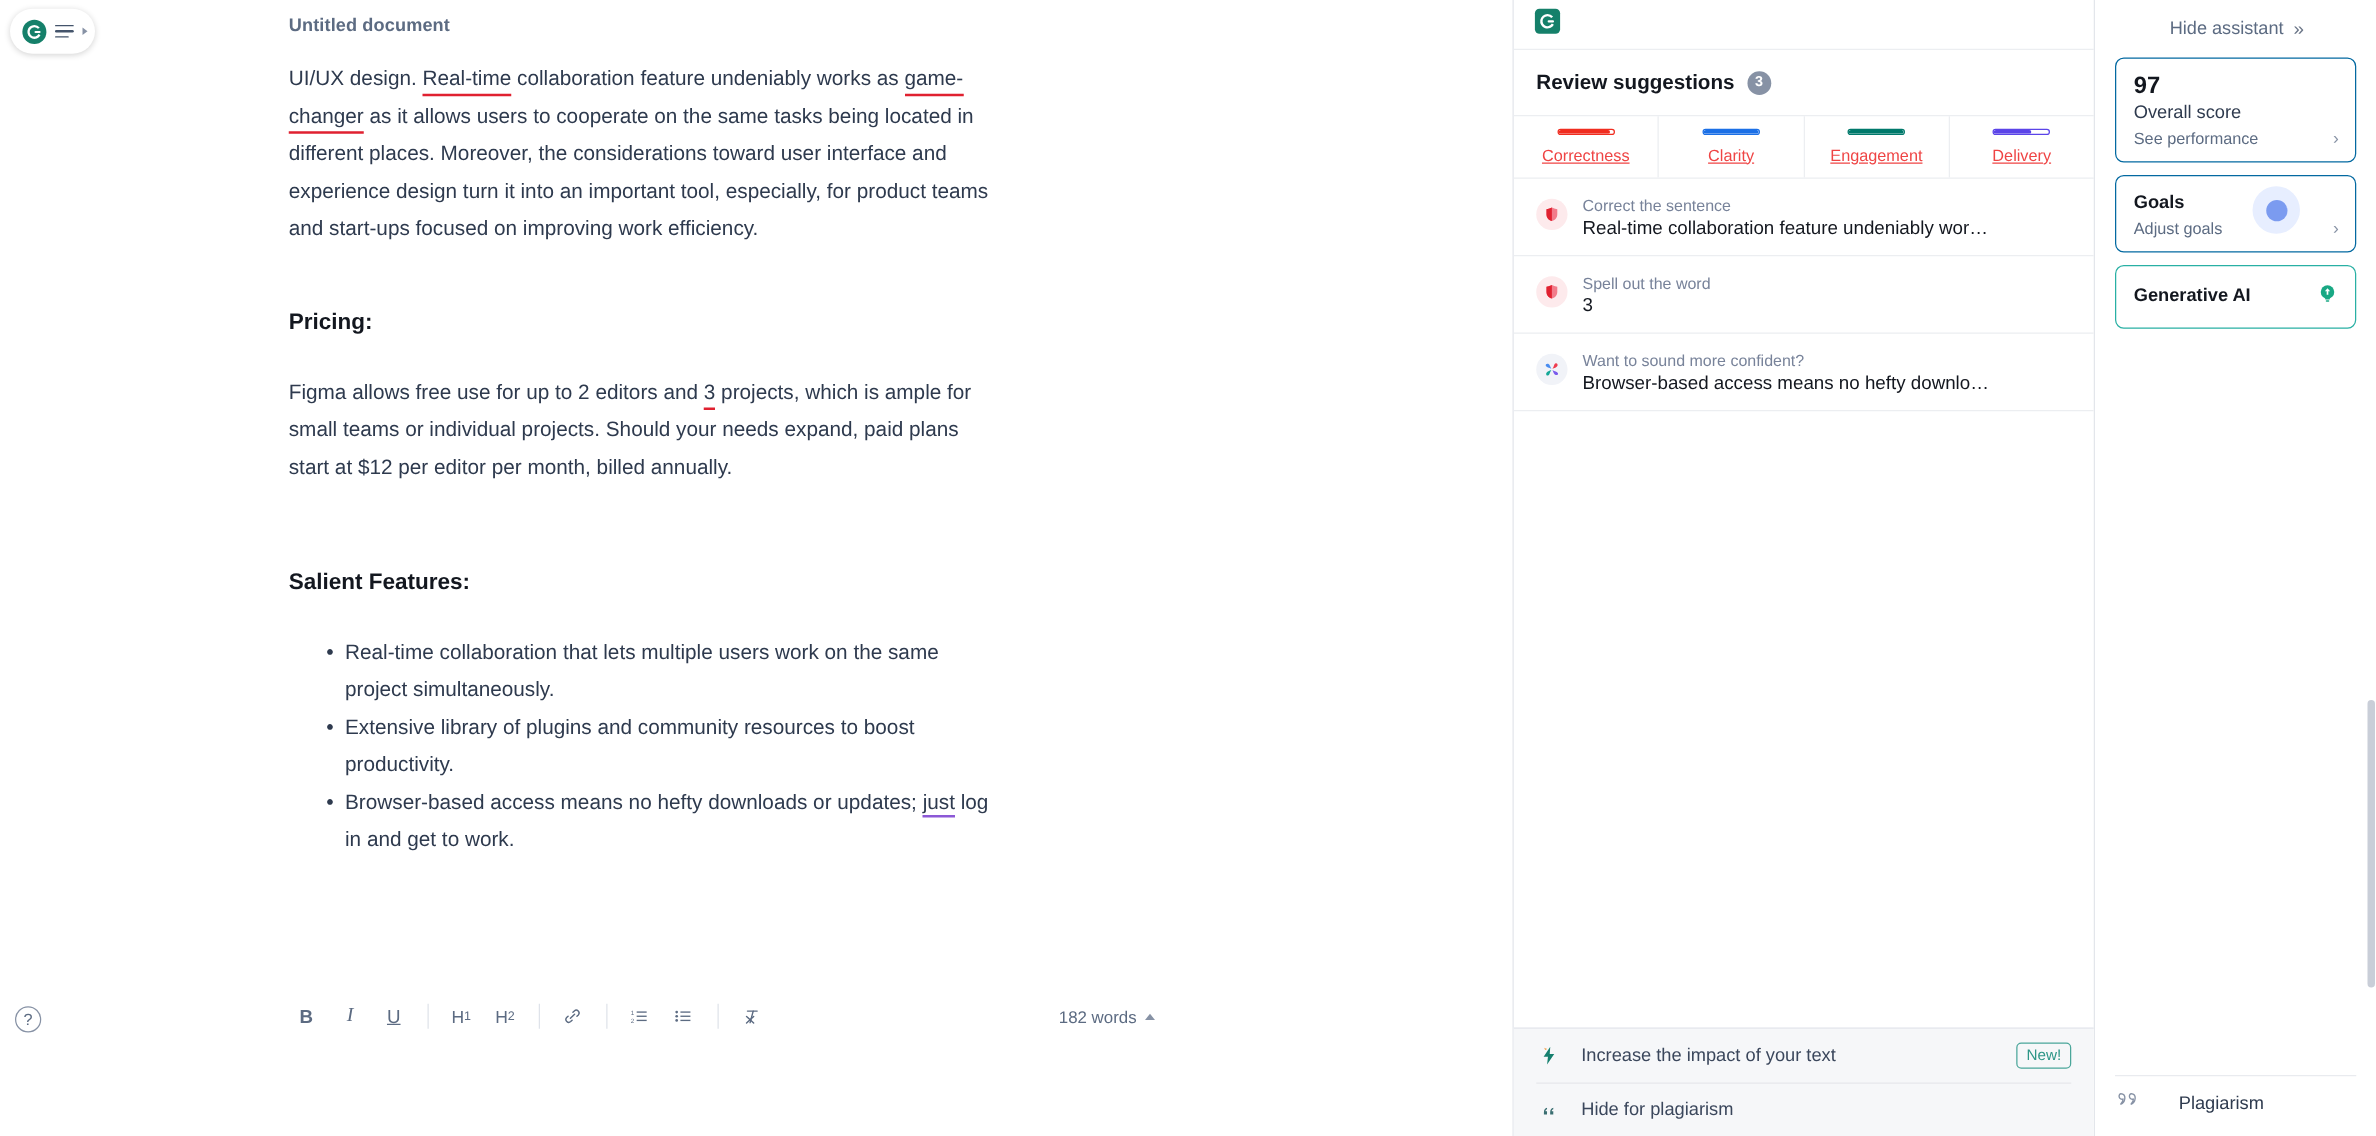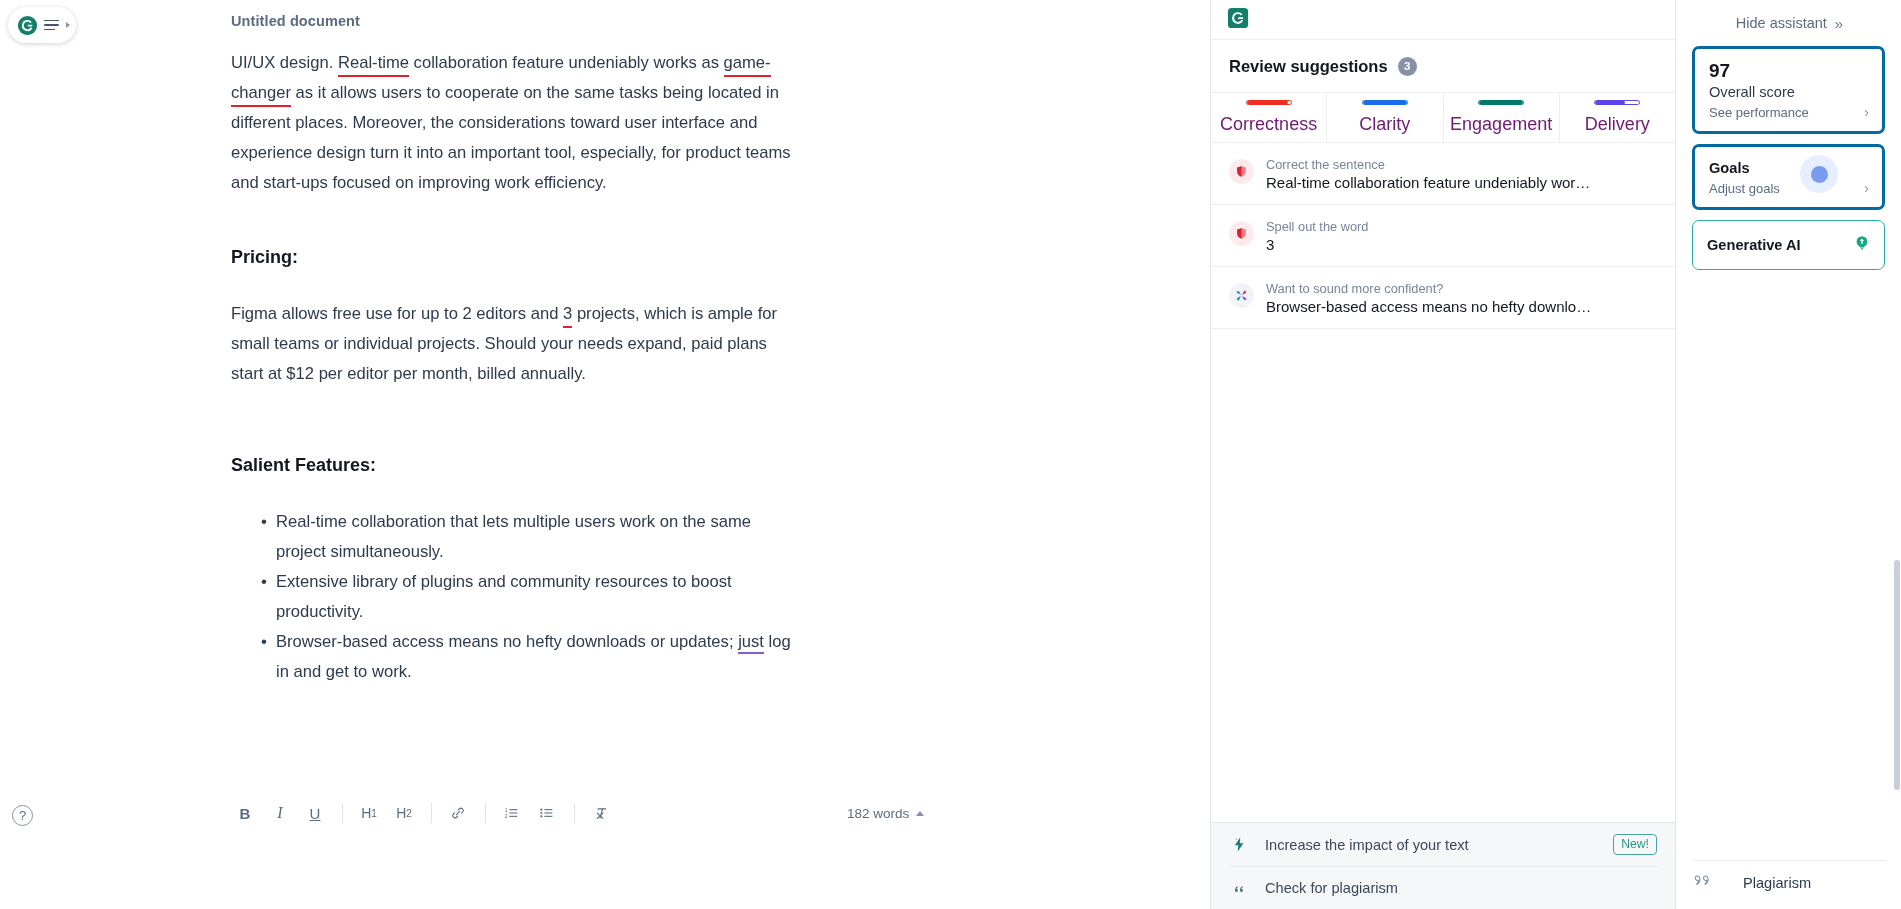--- a/index.html
+++ b/index.html
@@ -144,21 +144,21 @@
     border-bottom: 1px solid #eceef1;
   }
   .cat-tab {
     flex: 1 1 0; display: flex; flex-direction: column;
     align-items: center; justify-content: center; gap: 9px;
     border-right: 1px solid #eceef1; cursor: pointer;
   }
   .cat-tab:last-child { border-right: none; }
   .cat-bar { width: 46px; height: 4.5px; border-radius: 3px; overflow: hidden; position: relative; }
   .cat-bar .fill { position: absolute; left: 0; top: 0; bottom: 0; border-radius: 3px; }
-  .cat-label { font-size: 18px; color: #701a75; }
+  .cat-label { font-size: 13px; color: #ef4444; text-decoration: underline; }
 
   .sugg-list { flex: 1 1 auto; overflow: hidden; }
   .sugg-item {
     display: flex; align-items: flex-start; gap: 12px;
     padding: 14px 18px 13px 18px;
     border-bottom: 1px solid #eceef1;
     cursor: pointer;
   }
   .sugg-icon-wrap {
     width: 25px; height: 25px; border-radius: 50%;
@@ -198,21 +198,21 @@
   .asst-col {
     position: relative; width: 225px; flex: 0 0 225px; height: 909px;
     background: #ffffff; padding: 0 16px;
   }
   .hide-asst {
     height: 46px; display: flex; align-items: center; justify-content: center;
     gap: 8px; font-size: 14.5px; color: #5c6b82; cursor: pointer;
   }
   .chev2 { font-size: 15px; color: #6b7688; letter-spacing: -2px; }
   .card {
-    border: 3px solid #0369a1; border-radius: 7px;
+    border: 1px solid #0369a1; border-radius: 7px;
     padding: 11px 13px 11px 14px;
     margin-bottom: 10px; position: relative;
     cursor: pointer; background: #fff;
   }
   .card-score { font-size: 19px; font-weight: bold; color: #13171f; line-height: 22px; }
   .card-title { font-size: 14.6px; color: #2e3a4e; line-height: 21px; }
   .card-title.bold { font-weight: bold; color: #13171f; }
   .card-sub {
     font-size: 13px; color: #5c6b82;
     display: flex; align-items: center; justify-content: space-between;
@@ -456,21 +456,21 @@
         <span class="foot-label">Increase the impact of your text</span>
         <span class="new-badge">New!</span>
       </div>
       <div class="foot-row">
         <span class="foot-ic">
           <svg viewBox="0 0 24 24" width="15" height="15">
             <path d="M5 14 c0-3 1.5-5 4-5.6 v1.9 c-1.2.4-2 1.4-2 2.6 h2 V17 H5 z" fill="#3b6f72"></path>
             <path d="M13 14 c0-3 1.5-5 4-5.6 v1.9 c-1.2.4-2 1.4-2 2.6 h2 V17 h-4 z" fill="#3b6f72"></path>
           </svg>
         </span>
-        <span class="foot-label">Check for plagiarism</span>
+        <span class="foot-label">Hide for plagiarism</span>
       </div>
     </div>
   </div>
 
   <div class="asst-col">
 
     <div class="hide-asst">
       <span>Hide assistant</span>
       <span class="chev2">»</span>
     </div>

